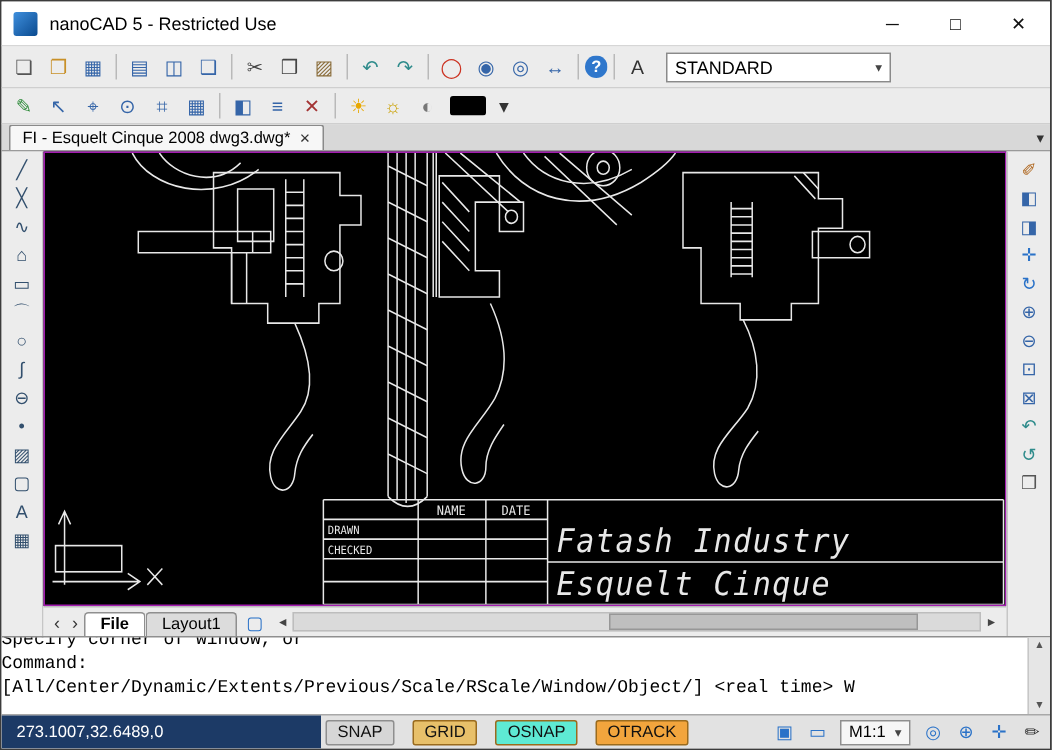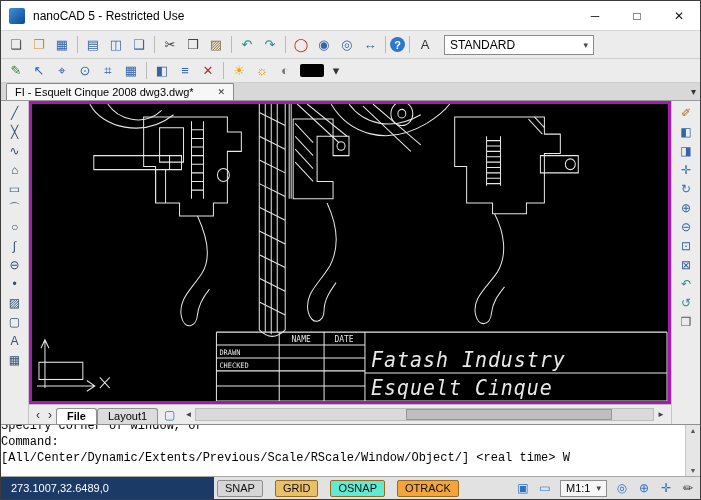--- a/index.html
+++ b/index.html
@@ -23,32 +23,32 @@
   .tsep{width:1px;height:17px;background:#b9b9b9;margin:0 3px;display:inline-block}
   .row1{height:28px}
   .row2{height:24px}
   .style-combo{margin-left:8px;display:flex;align-items:center;justify-content:space-between;border:1px solid #8a8a8a;background:#fff;height:20px;width:150px;font-size:12px;padding:0 5px}
   .style-combo .combo-arrow{font-size:9px;color:#444}
   [data-name="help-icon"]{background:#2f77cc;border-radius:50%;width:15px;height:15px;font-size:11px;font-weight:bold}
   [data-name="color-swatch-black"]{background:#000;width:24px;height:13px;margin-left:3px}
 
   
   .tabbar{height:18px;background:#d8d8d8;display:flex;align-items:flex-end;border-bottom:1px solid #9a9a9a;flex:0 0 auto}
-  .doc-tab{background:#f7f7f7;border:1px solid #8a8a8a;border-bottom:none;border-radius:2px 2px 0 0;padding:1px 8px;display:flex;align-items:center;gap:24px;font-size:11px;margin-left:5px;height:17px}
+  .doc-tab{background:#f7f7f7;border:1px solid #8a8a8a;border-bottom:none;border-radius:2px 2px 0 0;padding:1px 8px;display:flex;align-items:center;gap:6px;font-size:11px;margin-left:5px;height:17px}
   .tab-close{font-size:9px;color:#333}
   .tab-menu{margin-left:auto;margin-right:4px;font-size:10px;color:#333;align-self:center}
 
   
   .main{flex:1;display:flex;min-height:0}
   .side-toolbar{background:#ececec;display:flex;flex-direction:column;align-items:center;padding-top:3px;gap:1px;flex:0 0 auto}
   .side-toolbar.left{width:28px;border-right:1px solid #c6c6c6}
   .side-toolbar.right{width:29px;border-left:1px solid #c6c6c6}
   .side-toolbar .ticon{width:22px;height:18px;font-size:12px}
   .canvas-col{flex:1;display:flex;flex-direction:column;min-width:0}
-  .canvas{flex:1;background:#000;border:3px solid #a21caf;min-height:0}
+  .canvas{flex:1;background:#000;border:1px solid #a21caf;min-height:0}
   .canvas svg{width:100%;height:100%;display:block}
 
   
   .modelbar{height:20px;background:#ececec;display:flex;align-items:center;font-size:11px;border-top:1px solid #bdbdbd;padding:0 3px;flex:0 0 auto}
   .tab-nav{width:12px;text-align:center;color:#333;font-size:12px}
   .sheet-tab{padding:1px 10px;border:1px solid #8f8f8f;border-bottom:none;background:#dcdcdc;border-radius:3px 3px 0 0;height:17px;margin-top:3px}
   .sheet-tab.active{background:#fff;font-weight:bold}
   .vp-icon{color:#2a72c8;margin:0 6px;font-size:12px}
   .hs-arrow{font-size:8px;color:#444;padding:0 3px}
   .hscroll{flex:1;height:13px;background:#dadada;border:1px solid #bdbdbd;position:relative}

